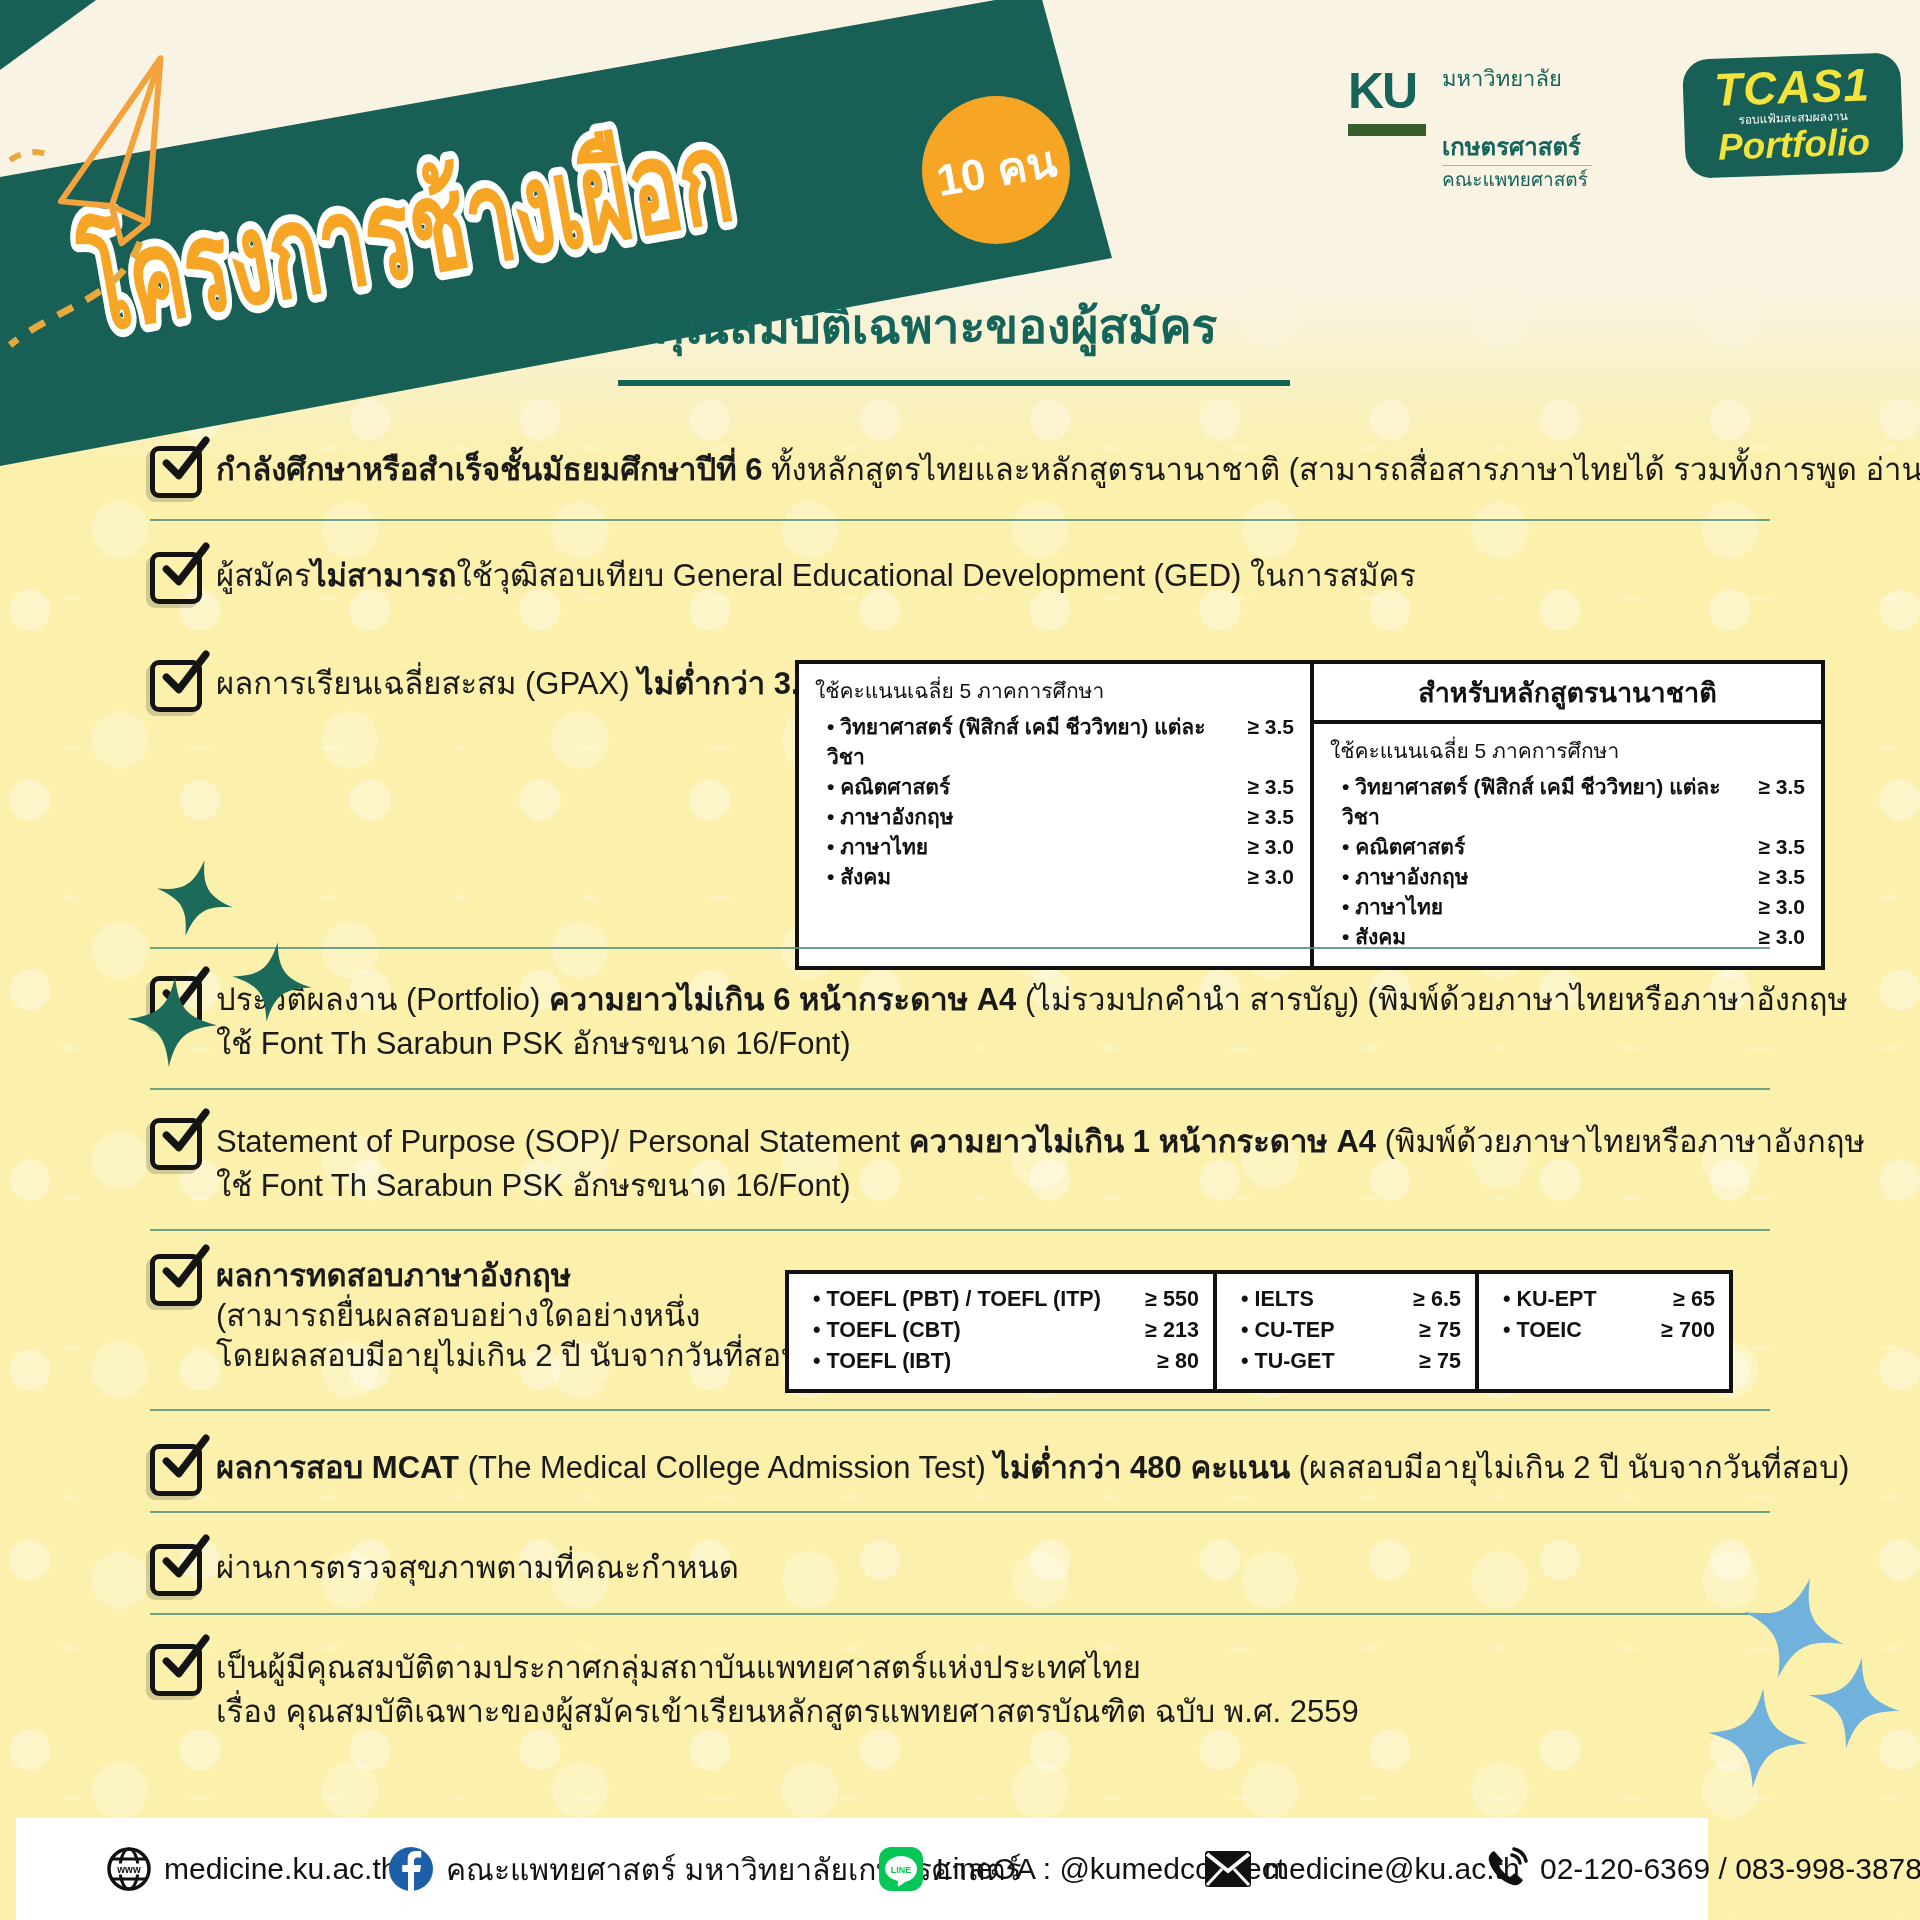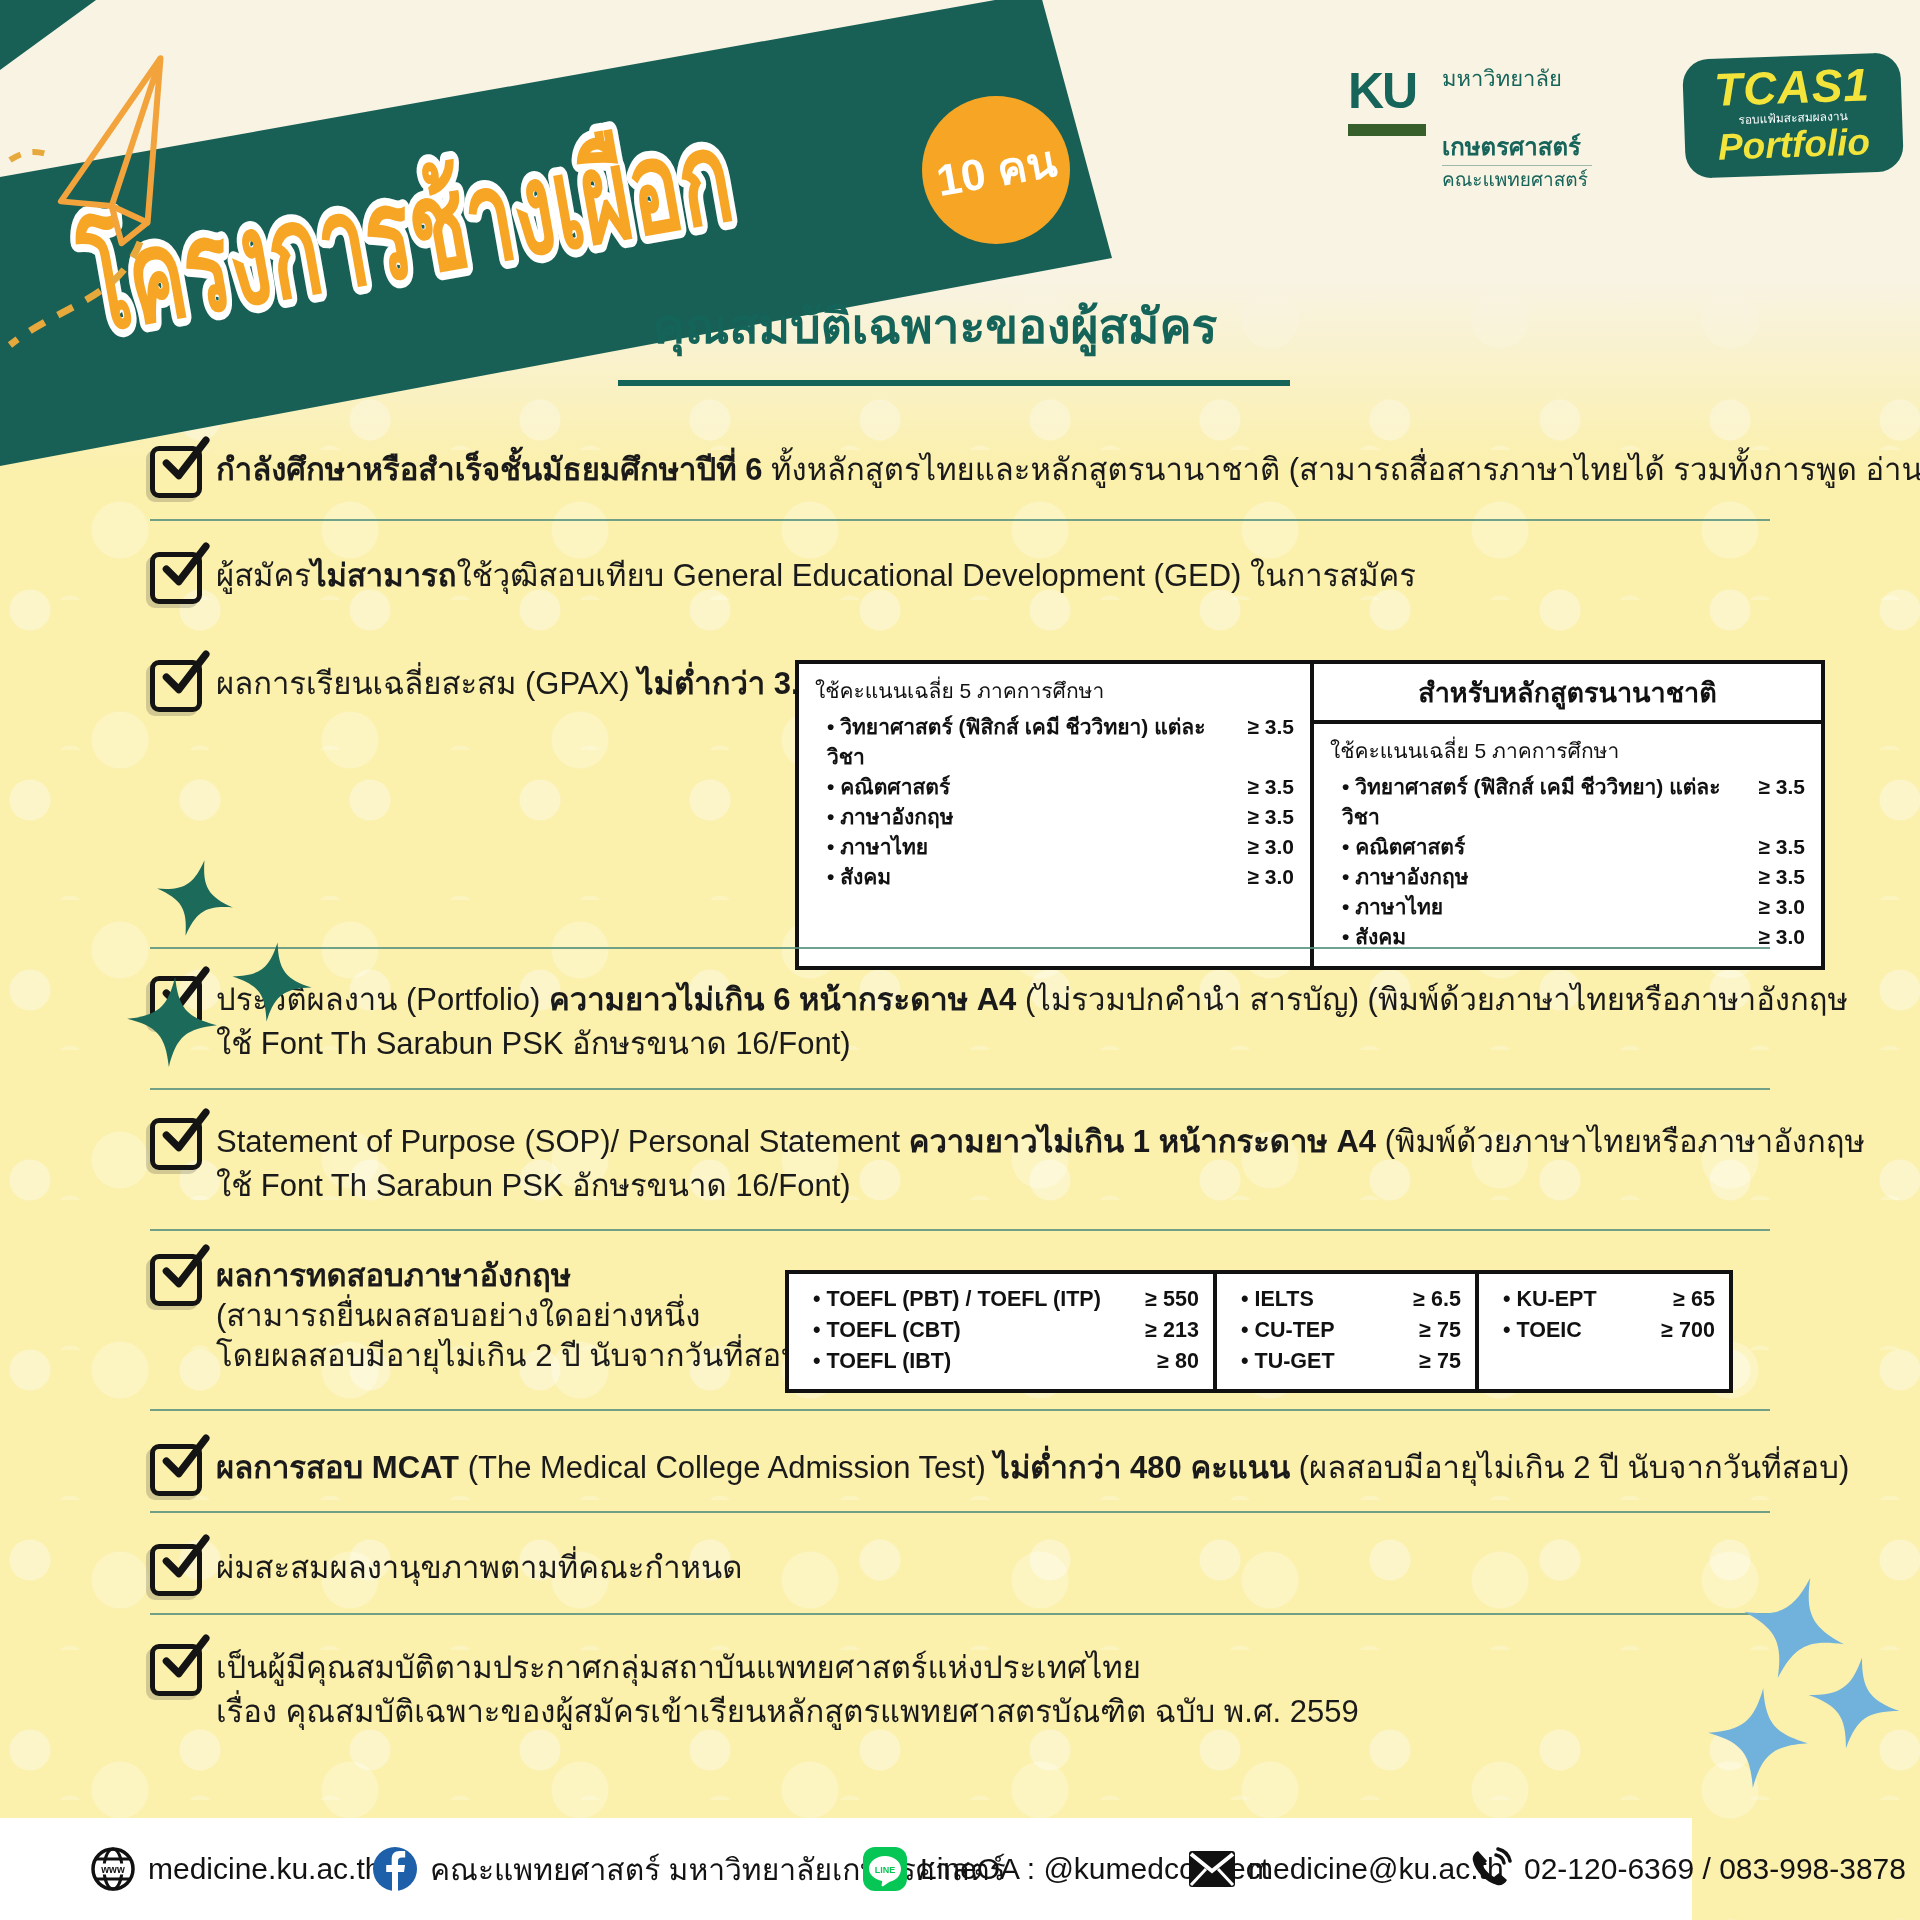--- a/index.html
+++ b/index.html
@@ -71,21 +71,21 @@
   .ecol{padding:10px 14px 12px 14px;font-size:21.5px;font-weight:bold;color:#111;}
   .ecol+.ecol{border-left:4px solid #111;}
   .erow{display:flex;justify-content:space-between;line-height:31px;align-items:center;}
   .ename{padding-left:10px;}
   .ename::before{content:"•  ";}
   .emin{white-space:nowrap;padding-left:8px;}
 
   .sparkles{position:absolute;pointer-events:none;}
 
   
-  .footer{position:absolute;left:0;top:1818px;width:1692px;height:102px;background:#FFFFFF;}
+  .footer{position:absolute;left:16px;top:1818px;width:1692px;height:102px;background:#FFFFFF;}
   .fentry{position:absolute;top:0;height:102px;display:flex;align-items:center;gap:12px;
     font-size:30px;color:#121212;white-space:nowrap;}
 </style>
 </head>
 <body>
 
 <div class="page">
   <div class="top-fade"></div>
 
   <svg class="banner-svg" width="1920" height="1920" viewBox="0 0 1920 1920">
@@ -295,21 +295,21 @@
     <div class="txt"><span class="b">ผลการสอบ MCAT </span><span>(The Medical College Admission Test) </span><span class="b">ไม่ต่ำกว่า 480 คะแนน </span><span>(ผลสอบมีอายุไม่เกิน 2 ปี นับจากวันที่สอบ)</span></div>
   </div>
   <div class="divider" style="top:1511px"></div>
 
   <div class="item" style="top:1546px">
     <div class="check">
         <svg viewBox="0 0 48 48">
           <path d="M8 26 L20 38 L46 4"></path>
         </svg>
       </div>
-    <div class="txt"><span>ผ่มสะสมผลงานุขภาพตามที่คณะกำหนด</span></div>
+    <div class="txt"><span>ผ่านการตรวจสุขภาพตามที่คณะกำหนด</span></div>
   </div>
   <div class="divider" style="top:1613px"></div>
 
   <div class="item" style="top:1646px">
     <div class="check">
         <svg viewBox="0 0 48 48">
           <path d="M8 26 L20 38 L46 4"></path>
         </svg>
       </div>
     <div class="txt"><span>เป็นผู้มีคุณสมบัติตามประกาศกลุ่มสถาบันแพทยศาสตร์แห่งประเทศไทย</span></div>

